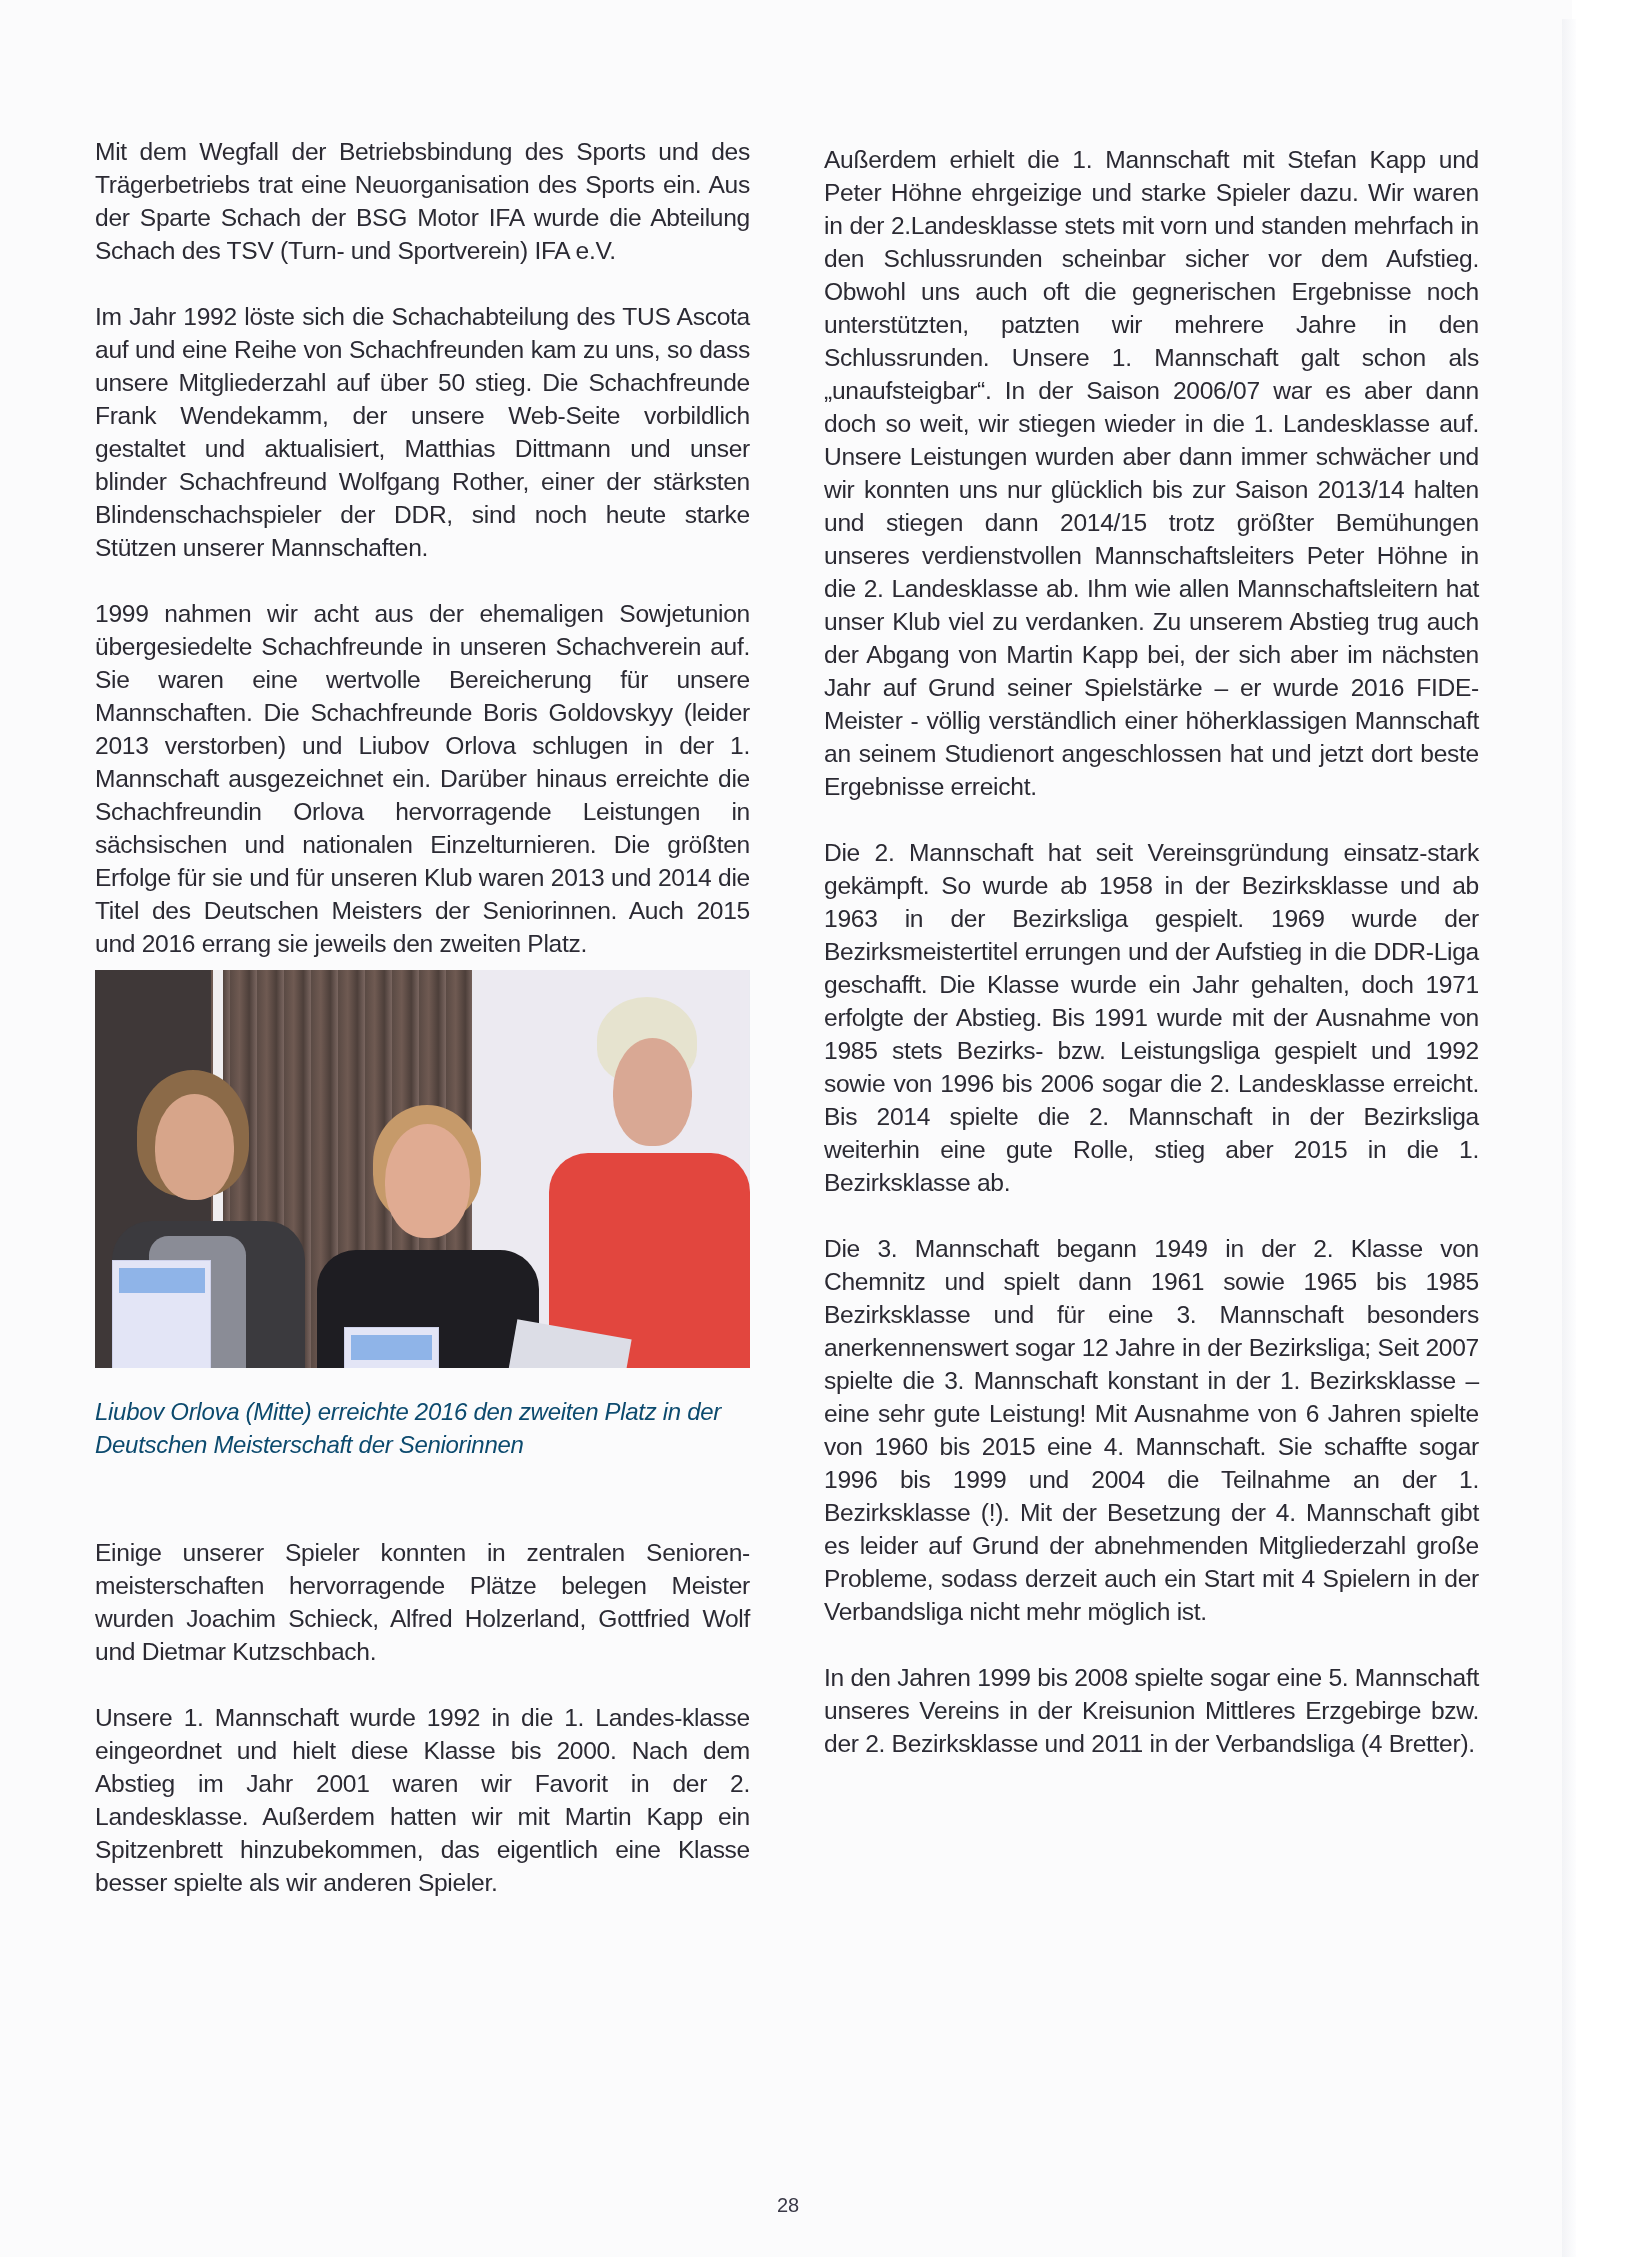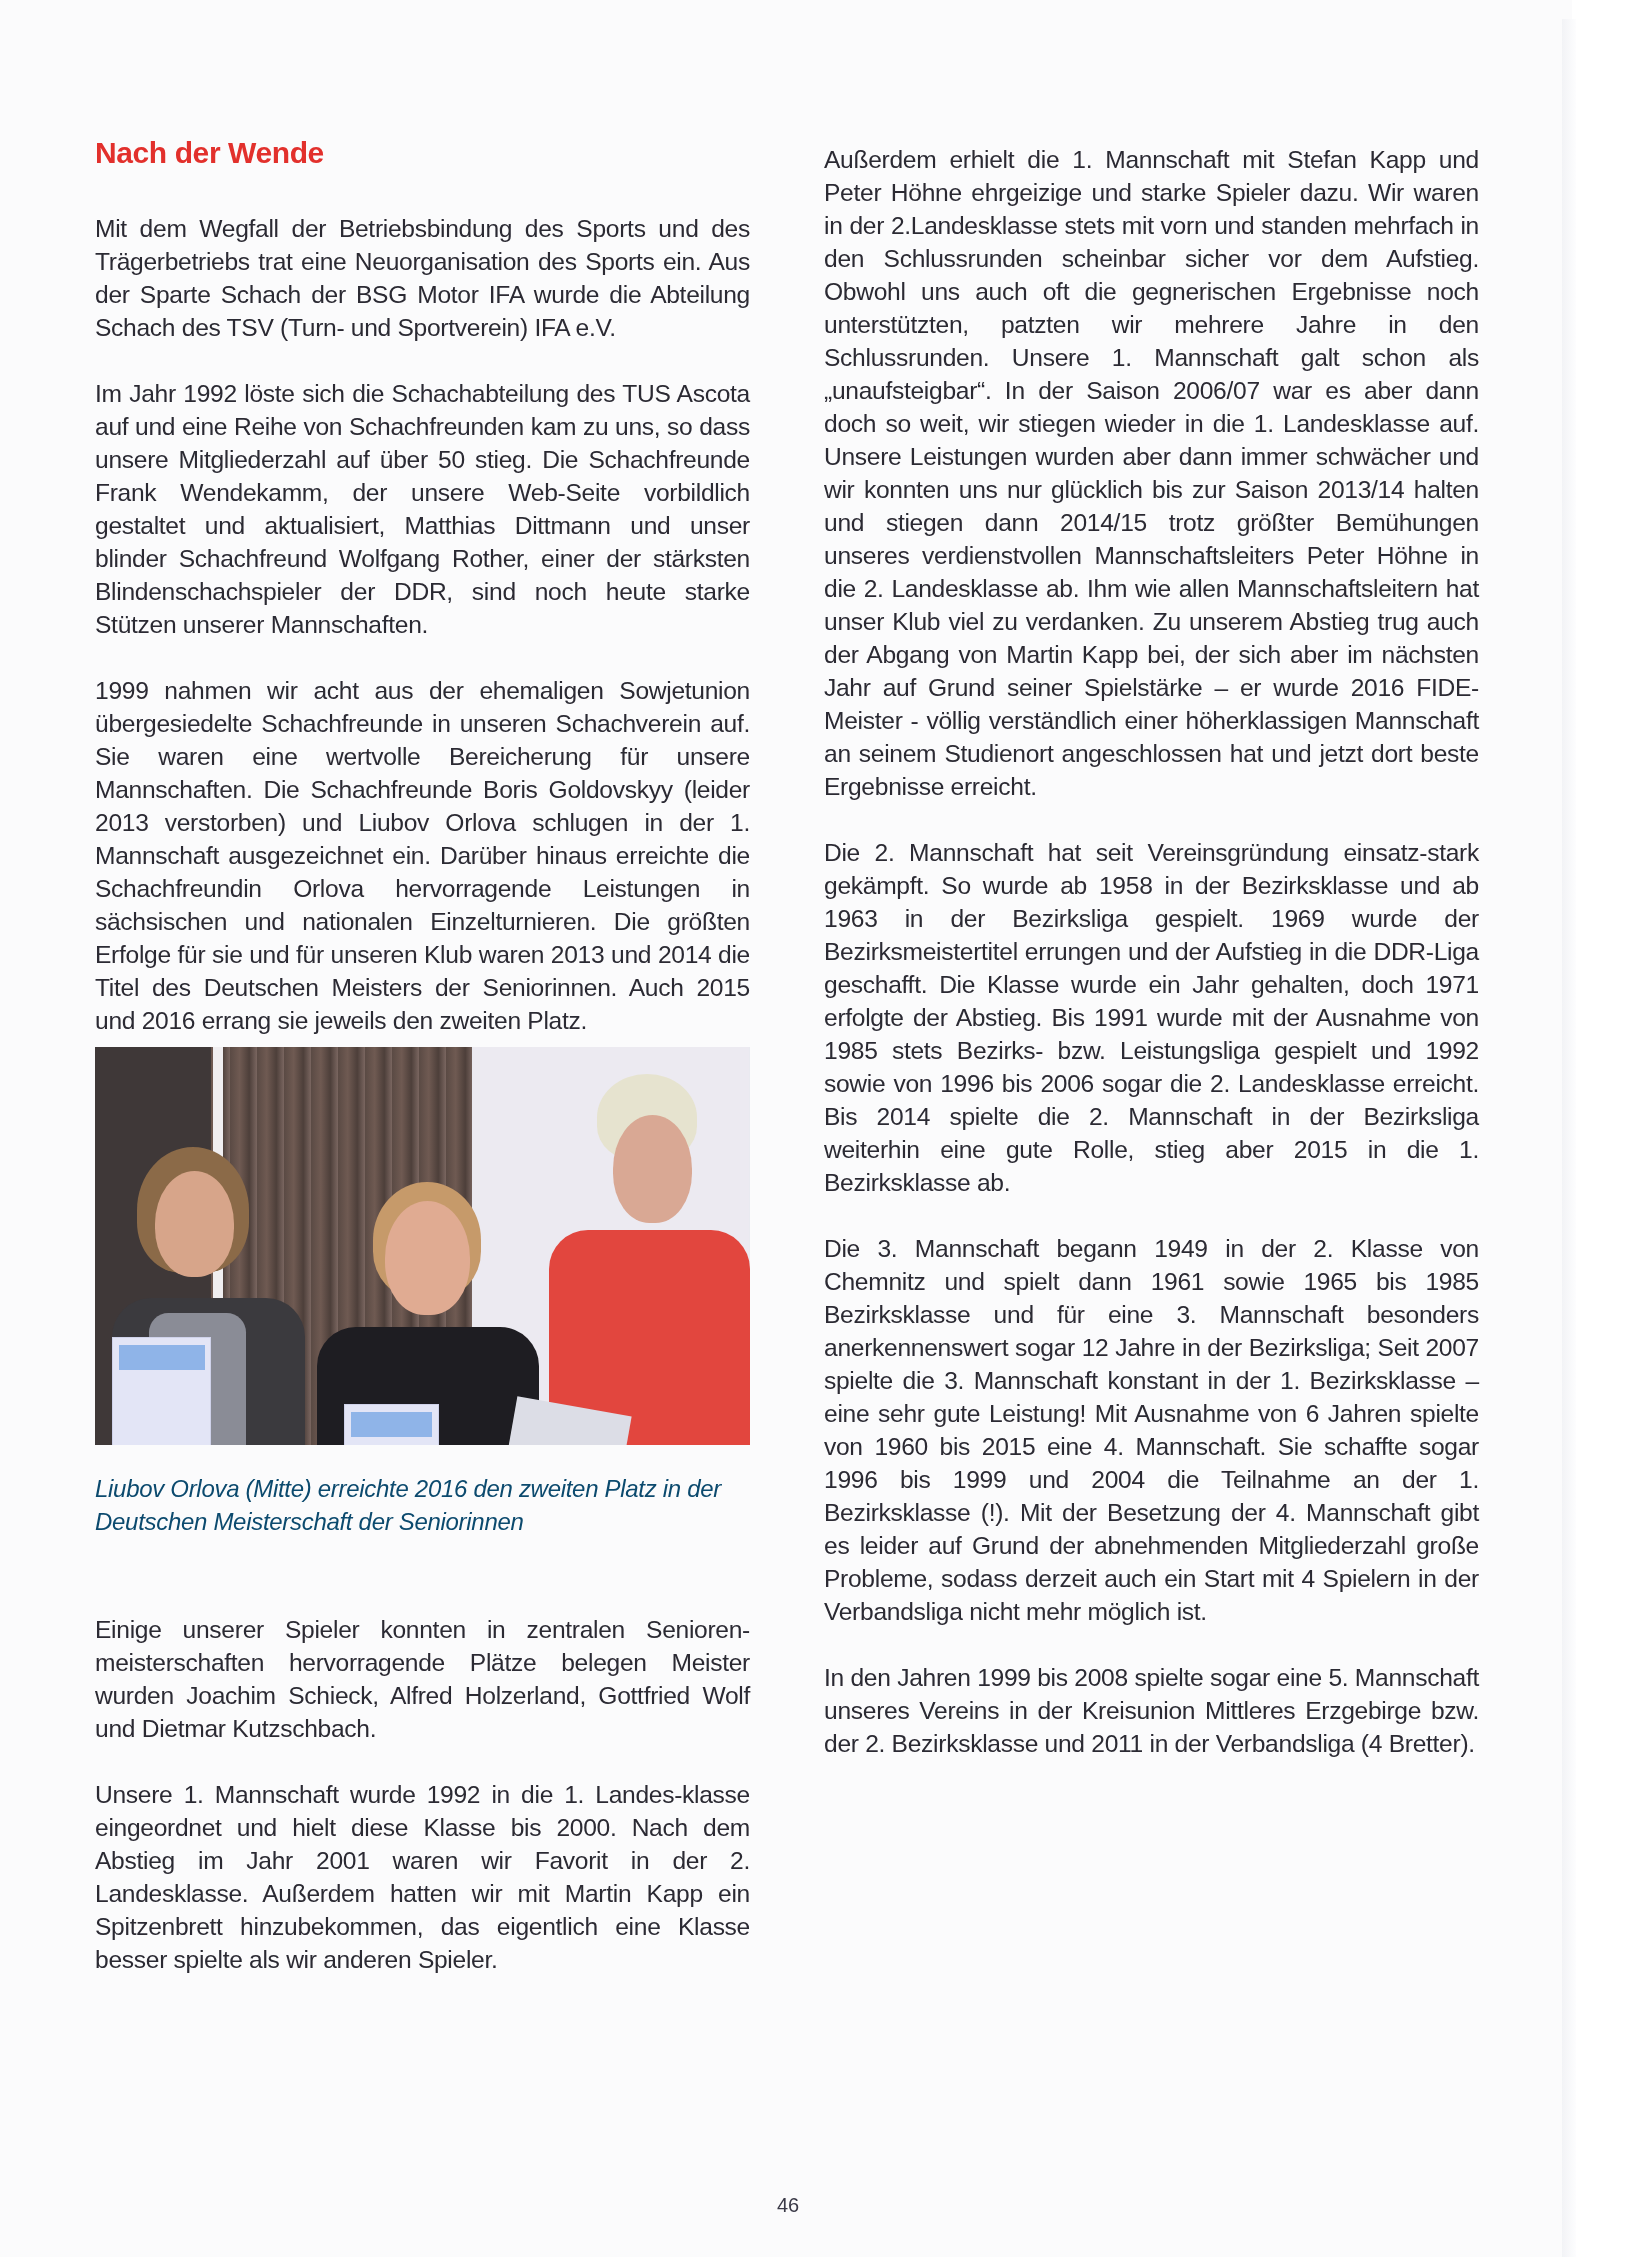--- a/index.html
+++ b/index.html
@@ -54,21 +54,20 @@
       position: absolute; left: 777px; top: 2194px; font-size: 20px; color: #3a3947;
     }
   </style>
 </head>
 <body>
 
 <div class="page">
   <div class="page-edge"></div>
 
   <div class="col left">
-    <h1 class="section-title">Nach der Wende</h1>
     <p>Mit dem Wegfall der Betriebsbindung des Sports und des Trägerbetriebs trat eine Neuorganisation des Sports ein. Aus der Sparte Schach der BSG Motor IFA wurde die Abteilung Schach des TSV (Turn- und Sportverein) IFA e.V.</p>
     <p>Im Jahr 1992 löste sich die Schachabteilung des TUS Ascota auf und eine Reihe von Schachfreunden kam zu uns, so dass unsere Mitgliederzahl auf über 50 stieg. Die Schachfreunde Frank Wendekamm, der unsere Web-Seite vorbildlich gestaltet und aktualisiert, Matthias Dittmann und unser blinder Schachfreund Wolfgang Rother, einer der stärksten Blindenschachspieler der DDR, sind noch heute starke Stützen unserer Mannschaften.</p>
     <p class="tight">1999 nahmen wir acht aus der ehemaligen Sowjetunion übergesiedelte Schachfreunde in unseren Schachverein auf. Sie waren eine wertvolle Bereicherung für unsere Mannschaften. Die Schachfreunde Boris Goldovskyy (leider 2013 verstorben) und Liubov Orlova schlugen in der 1. Mannschaft ausgezeichnet ein. Darüber hinaus erreichte die Schachfreundin Orlova hervorragende Leistungen in sächsischen und nationalen Einzelturnieren. Die größten Erfolge für sie und für unseren Klub waren 2013 und 2014 die Titel des Deutschen Meisters der Seniorinnen. Auch 2015 und 2016 errang sie jeweils den zweiten Platz.</p>
 
     <div class="photo" title="Drei Frauen mit Urkunden bei der Siegerehrung">
       <div class="curtain"></div>
       <div class="curtain-dark"></div>
       <div class="window"></div>
       <div class="wall"></div>
 
@@ -101,15 +100,15 @@
     <p>Unsere 1. Mannschaft wurde 1992 in die 1. Landes-klasse eingeordnet und hielt diese Klasse bis 2000. Nach dem Abstieg im Jahr 2001 waren wir Favorit in der 2. Landesklasse. Außerdem hatten wir mit Martin Kapp ein Spitzenbrett hinzubekommen, das eigentlich eine Klasse besser spielte als wir anderen Spieler.</p>
   </div>
 
   <div class="col right">
     <p>Außerdem erhielt die 1. Mannschaft mit Stefan Kapp und Peter Höhne ehrgeizige und starke Spieler dazu. Wir waren in der 2.Landesklasse stets mit vorn und standen mehrfach in den Schlussrunden scheinbar sicher vor dem Aufstieg. Obwohl uns auch oft die gegnerischen Ergebnisse noch unterstützten, patzten wir mehrere Jahre in den Schlussrunden. Unsere 1. Mannschaft galt schon als „unaufsteigbar“. In der Saison 2006/07 war es aber dann doch so weit, wir stiegen wieder in die 1. Landesklasse auf. Unsere Leistungen wurden aber dann immer schwächer und wir konnten uns nur glücklich bis zur Saison 2013/14 halten und stiegen dann 2014/15 trotz größter Bemühungen unseres verdienstvollen Mannschaftsleiters Peter Höhne in die 2. Landesklasse ab. Ihm wie allen Mannschaftsleitern hat unser Klub viel zu verdanken. Zu unserem Abstieg trug auch der Abgang von Martin Kapp bei, der sich aber im nächsten Jahr auf Grund seiner Spielstärke – er wurde 2016 FIDE-Meister - völlig verständlich einer höherklassigen Mannschaft an seinem Studienort angeschlossen hat und jetzt dort beste Ergebnisse erreicht.</p>
     <p>Die 2. Mannschaft hat seit Vereinsgründung einsatz-stark gekämpft. So wurde ab 1958 in der Bezirksklasse und ab 1963 in der Bezirksliga gespielt. 1969 wurde der Bezirksmeistertitel errungen und der Aufstieg in die DDR-Liga geschafft. Die Klasse wurde ein Jahr gehalten, doch 1971 erfolgte der Abstieg. Bis 1991 wurde mit der Ausnahme von 1985 stets Bezirks- bzw. Leistungsliga gespielt und 1992 sowie von 1996 bis 2006 sogar die 2. Landesklasse erreicht. Bis 2014 spielte die 2. Mannschaft in der Bezirksliga weiterhin eine gute Rolle, stieg aber 2015 in die 1. Bezirksklasse ab.</p>
     <p>Die 3. Mannschaft begann 1949 in der 2. Klasse von Chemnitz und spielt dann 1961 sowie 1965 bis 1985 Bezirksklasse und für eine 3. Mannschaft besonders anerkennenswert sogar 12 Jahre in der Bezirksliga; Seit 2007 spielte die 3. Mannschaft konstant in der 1. Bezirksklasse – eine sehr gute Leistung! Mit Ausnahme von 6 Jahren spielte von 1960 bis 2015 eine 4. Mannschaft. Sie schaffte sogar 1996 bis 1999 und 2004 die Teilnahme an der 1. Bezirksklasse (!). Mit der Besetzung der 4. Mannschaft gibt es leider auf Grund der abnehmenden Mitgliederzahl große Probleme, sodass derzeit auch ein Start mit 4 Spielern in der Verbandsliga nicht mehr möglich ist.</p>
     <p>In den Jahren 1999 bis 2008 spielte sogar eine 5. Mannschaft unseres Vereins in der Kreisunion Mittleres Erzgebirge bzw. der 2. Bezirksklasse und 2011 in der Verbandsliga (4 Bretter).</p>
   </div>
 
-  <div class="page-number">46</div>
+  <div class="page-number">28</div>
 </div>
 
 
 </body></html>

